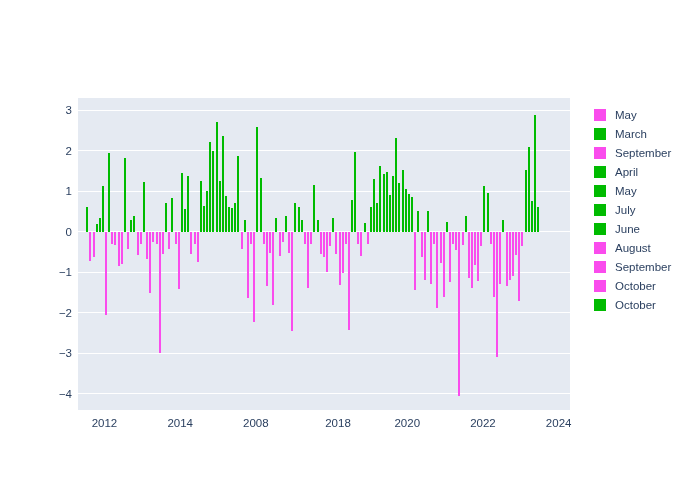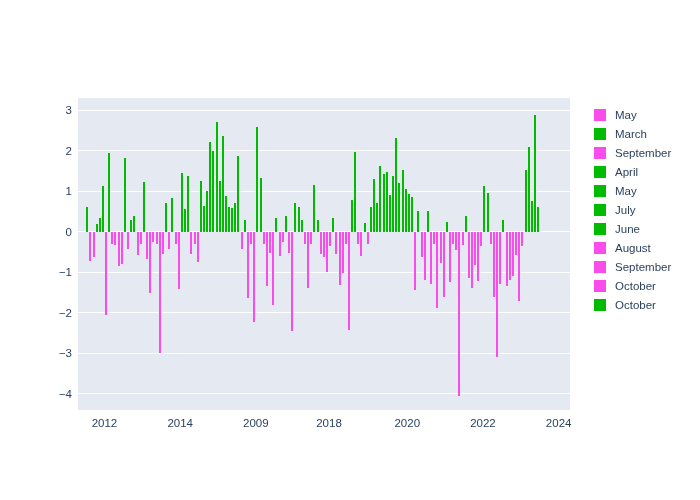--- a/index.html
+++ b/index.html
@@ -267,22 +267,22 @@
       <div class="ytick-label" style="top: 214.753px;">−2</div>
       <div class="ytick-label" style="top: 174.234px;">−1</div>
       <div class="ytick-label" style="top: 133.714px;">0</div>
       <div class="ytick-label" style="top: 93.1948px;">1</div>
       <div class="ytick-label" style="top: 52.6753px;">2</div>
       <div class="ytick-label" style="top: 12.1558px;">3</div>
     </div>
   <div id="xtick-labels">
       <div class="xtick-label" style="left: 26.4923px;">2012</div>
       <div class="xtick-label" style="left: 102.185px;">2014</div>
-      <div class="xtick-label" style="left: 177.877px;">2009</div>
-      <div class="xtick-label" style="left: 251px;">2018</div>
+      <div class="xtick-label" style="left: 177.877px;">2008</div>
+      <div class="xtick-label" style="left: 260px;">2018</div>
       <div class="xtick-label" style="left: 329.262px;">2020</div>
       <div class="xtick-label" style="left: 404.954px;">2022</div>
       <div class="xtick-label" style="left: 480.646px;">2024</div>
     </div>
 
   <div id="legend">
       <div class="legend-item">
         <span class="legend-swatch" style="background: rgb(250, 76, 237);"></span>
         <span class="legend-label">May</span>
       </div>

